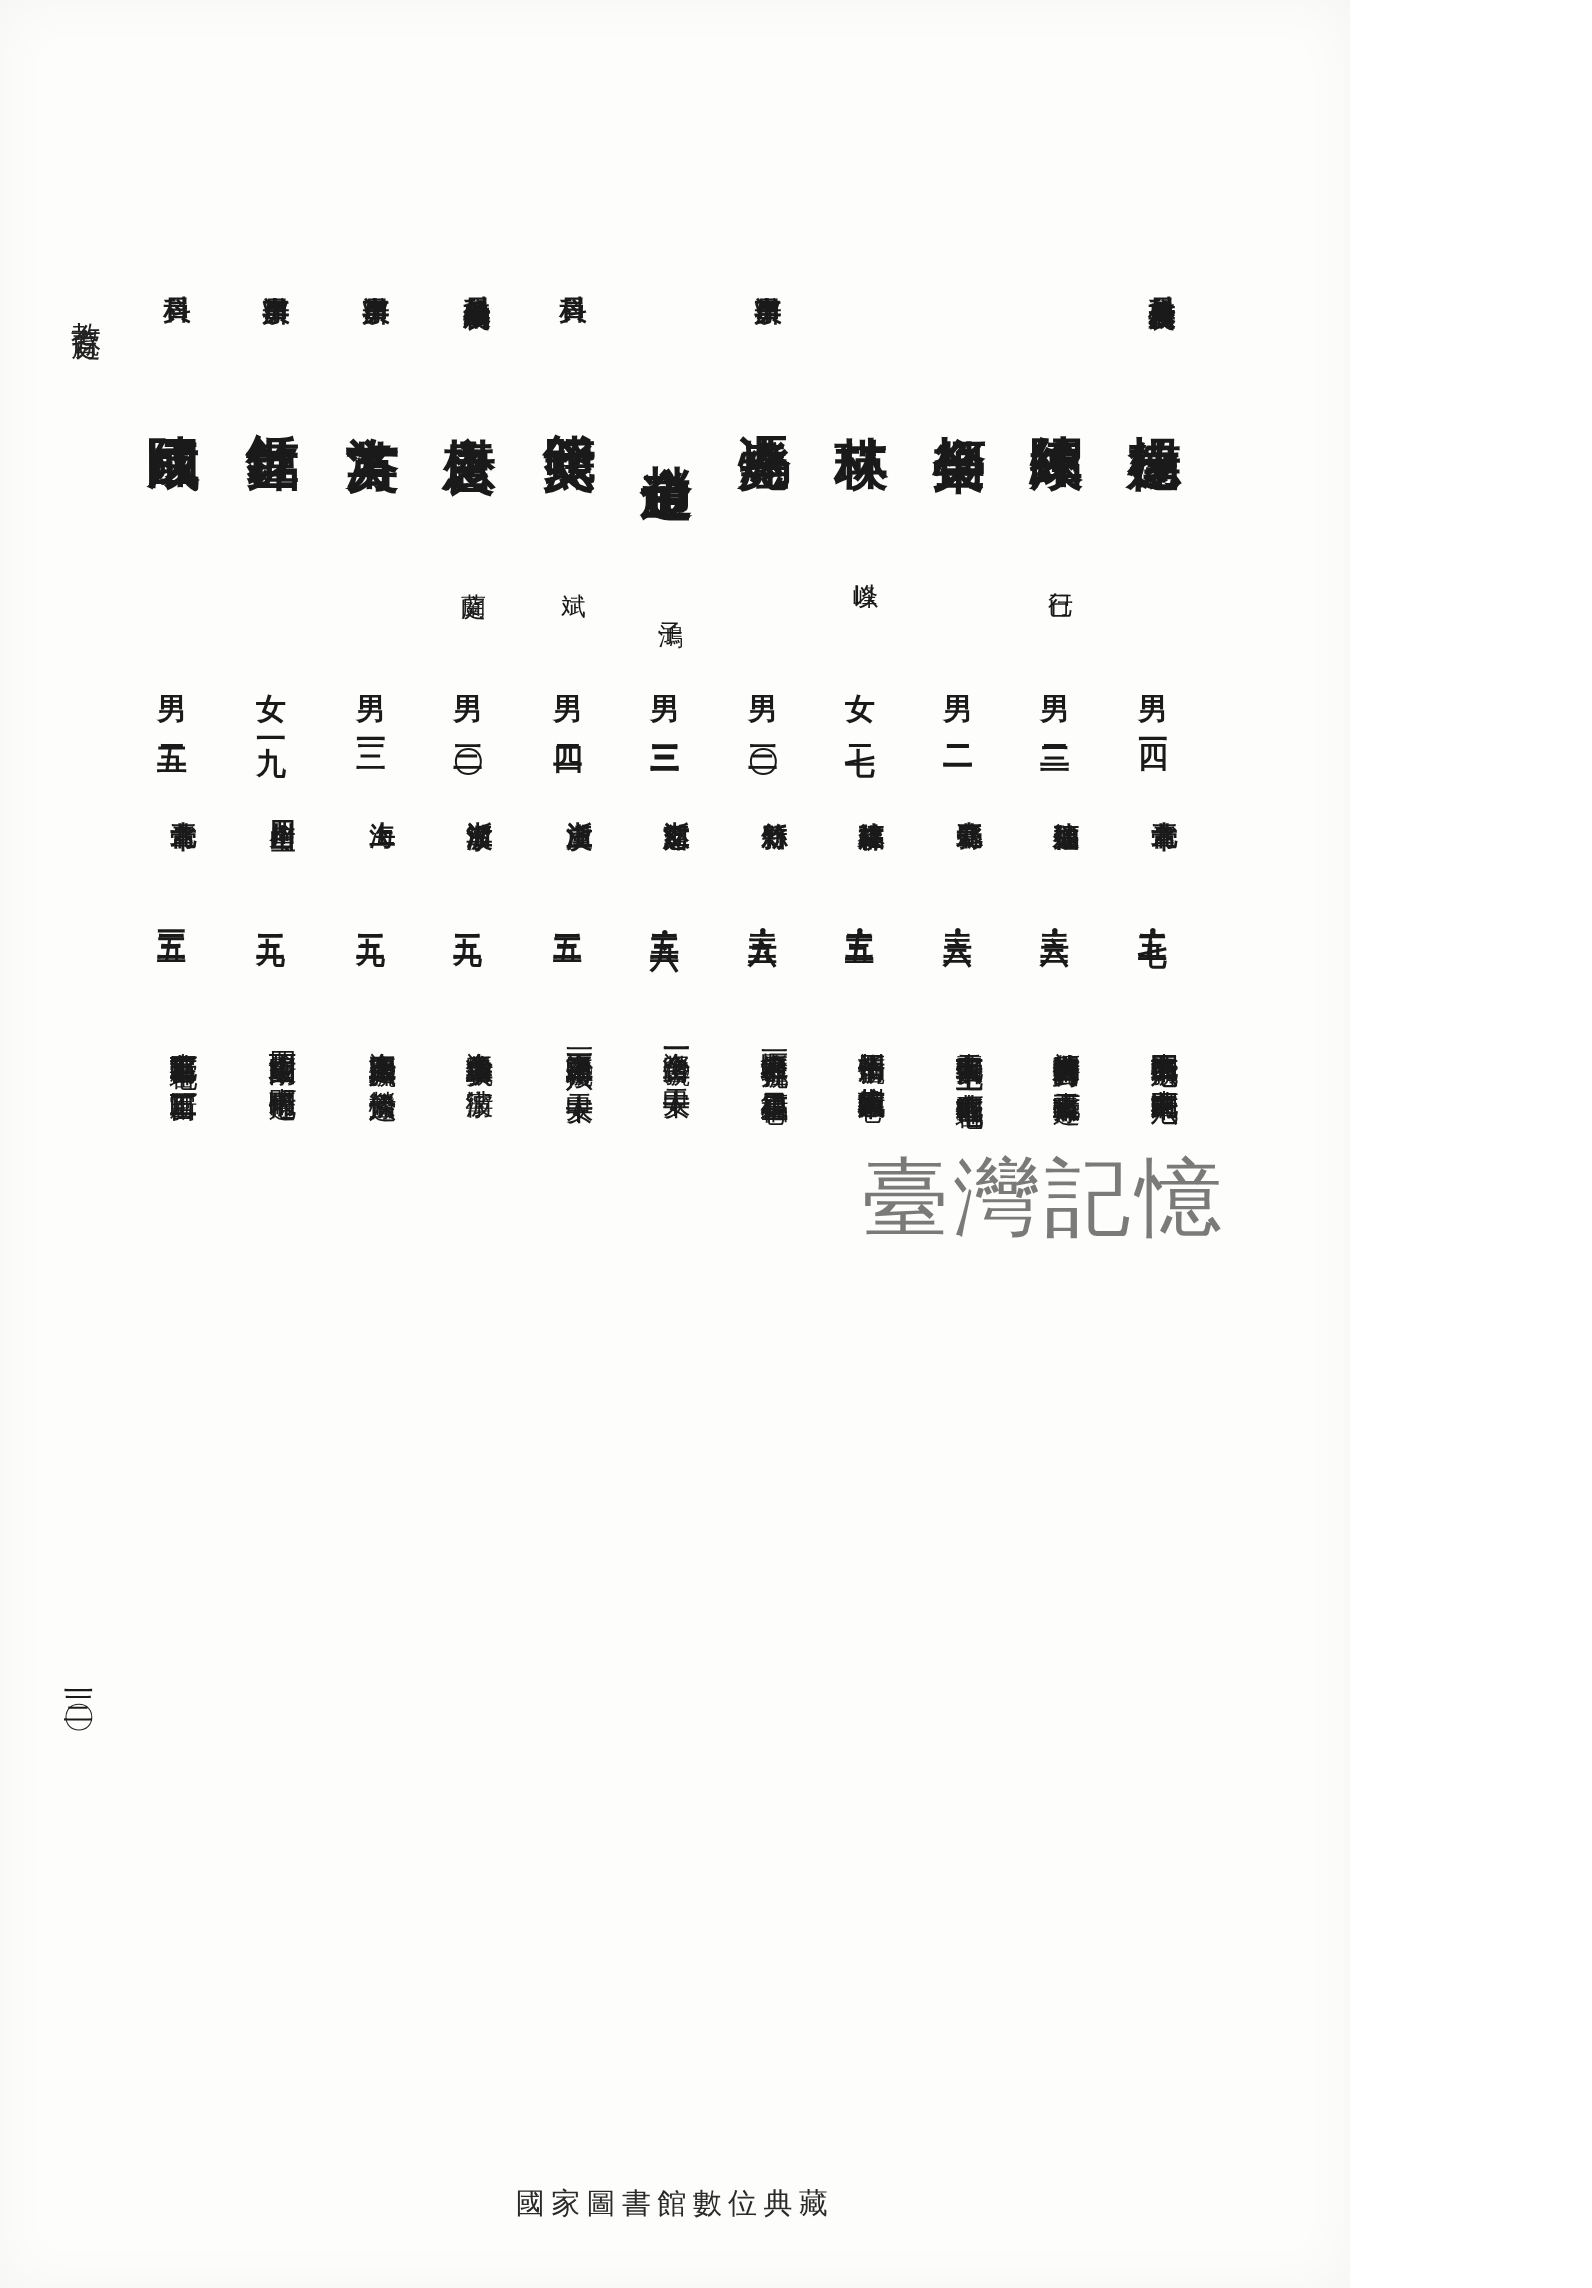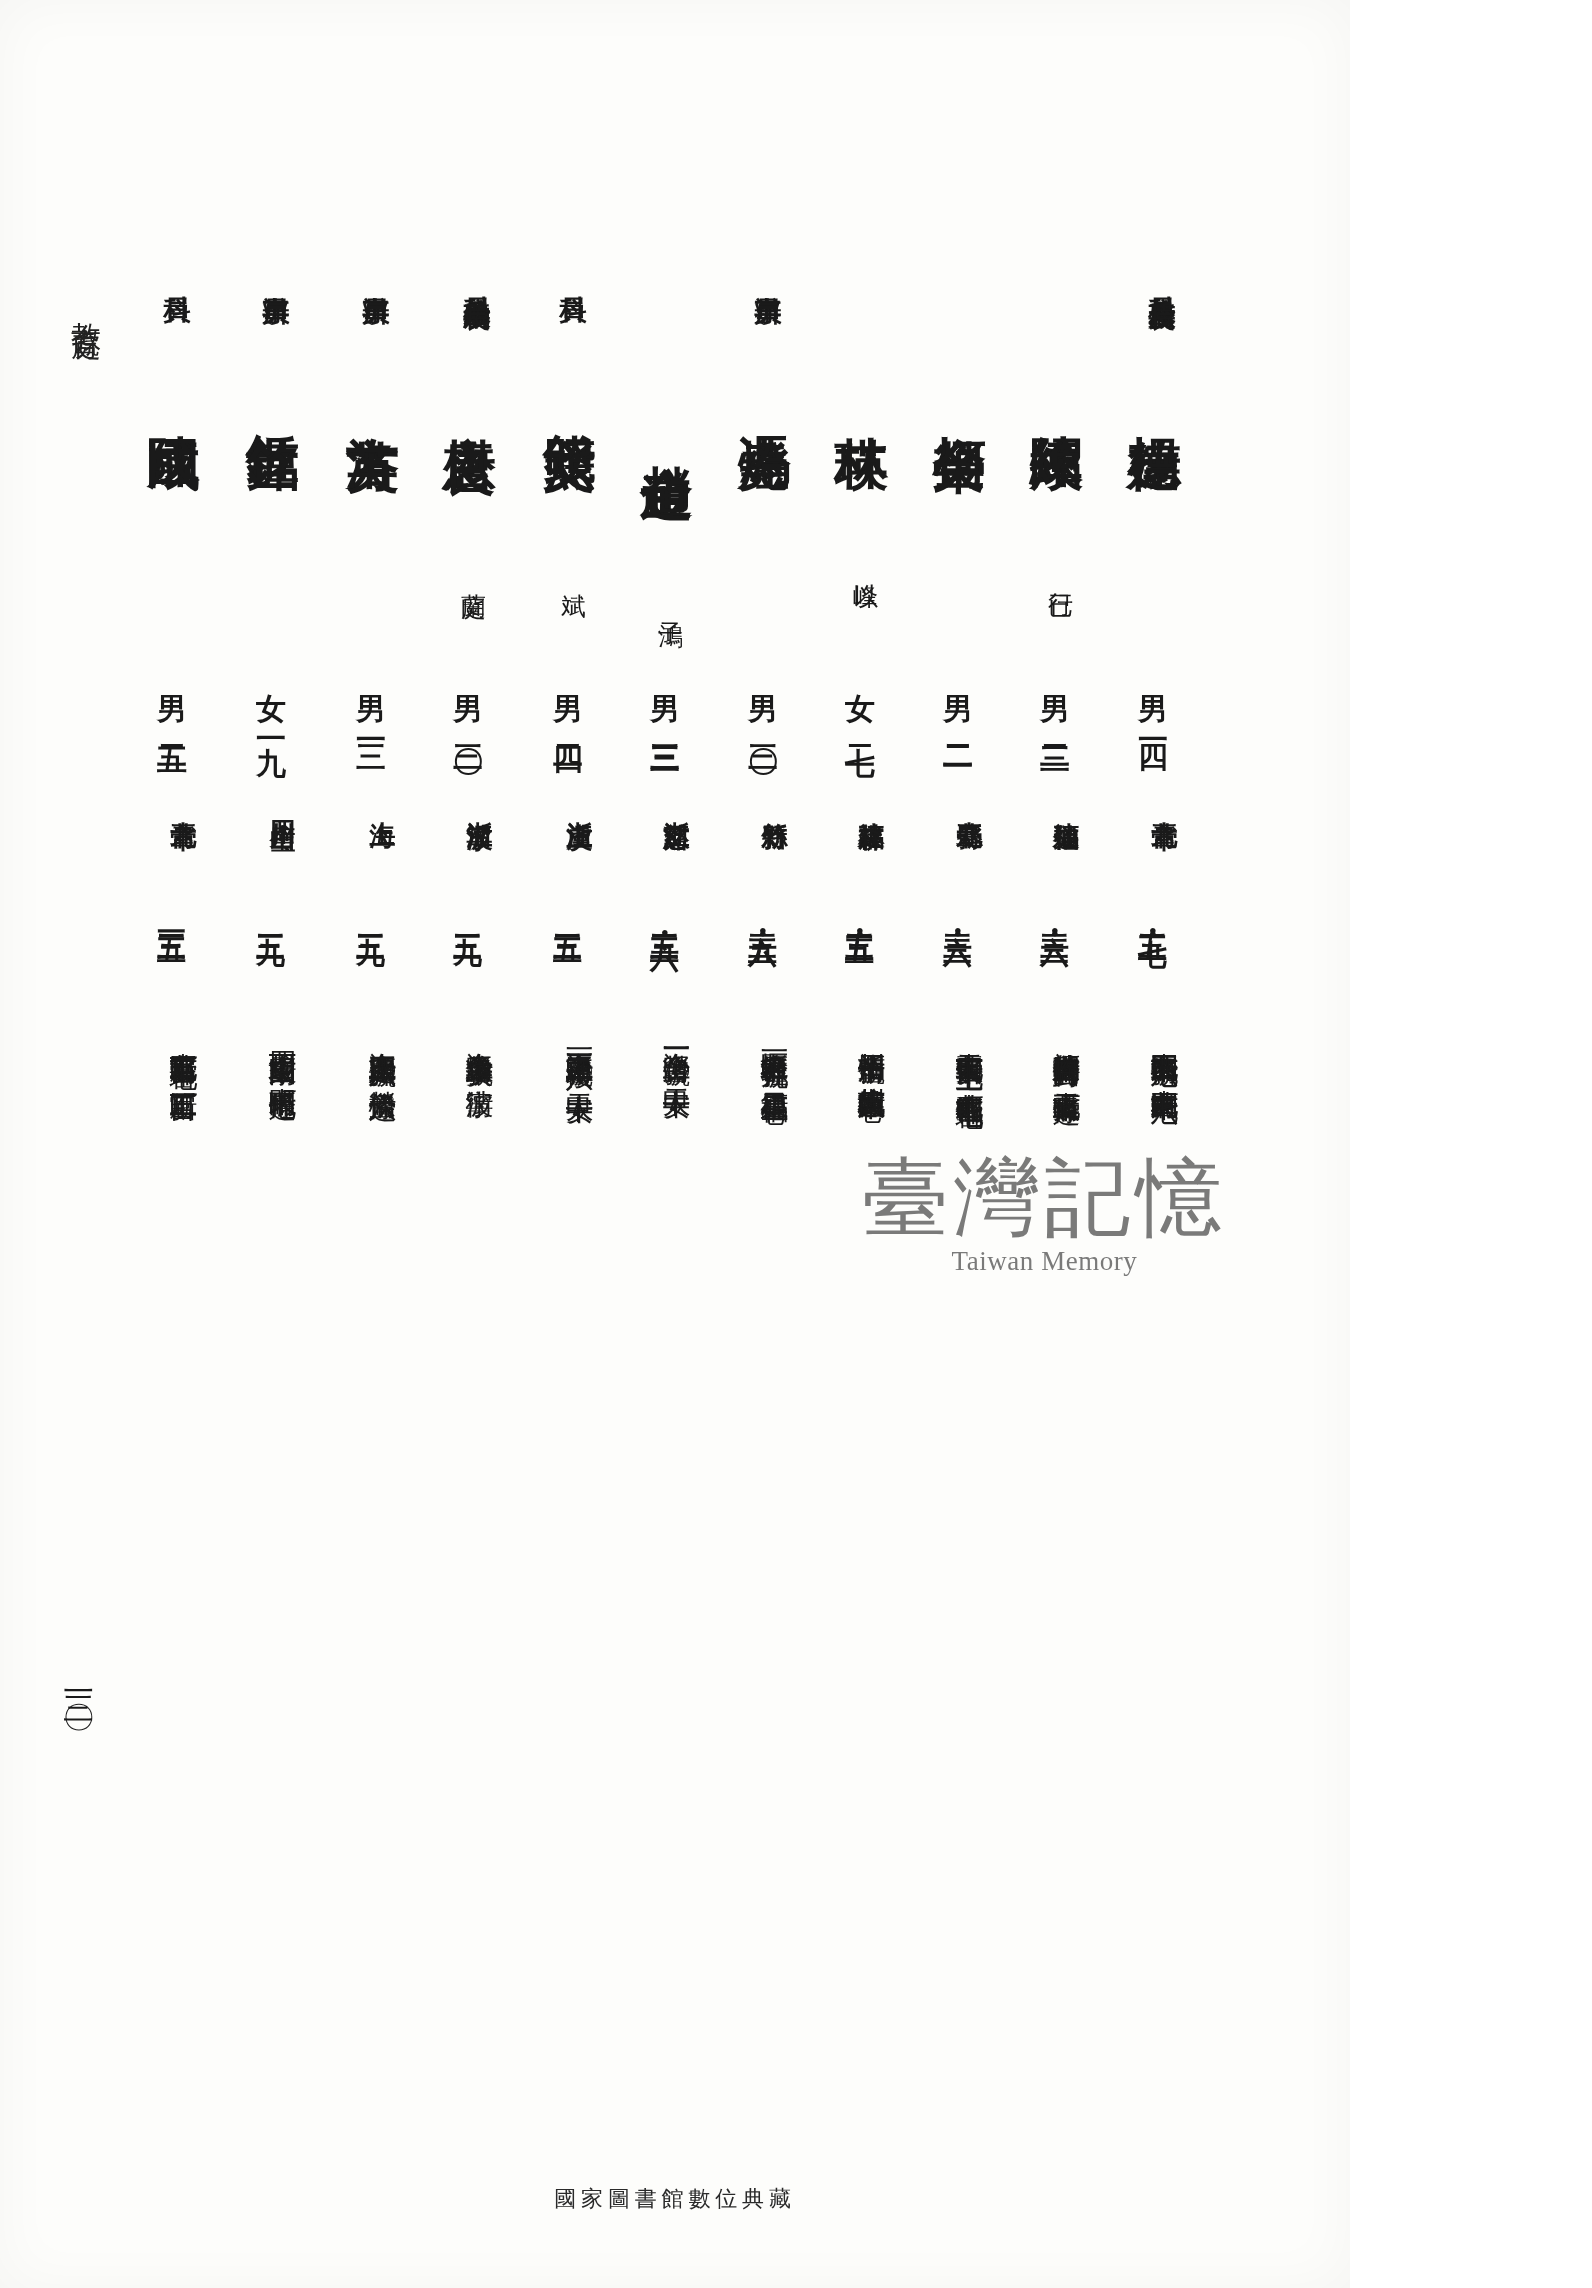--- a/index.html
+++ b/index.html
@@ -185,21 +185,21 @@
     margin-top: 6px;
   }
 
   
   #footer-stamp {
     position: absolute;
     left: 0;
     right: 0;
     top: 2184px;
     text-align: center;
-    font-size: 22px;
+    font-size: 29px;
     letter-spacing: 0.22em;
     color: #2a2a2a;
   }
 </style>
 </head>
 <body>
 
 <div id="page">
 
   <div class="vcol" id="section-header">教育處</div>
@@ -322,19 +322,18 @@
     <div class="courtesy" style="top:299px;"></div>
     <div class="sex" style="top:396px;">男</div>
     <div class="age" style="top:448px;">四一</div>
     <div class="origin" style="top:527px;">臺北市</div>
     <div class="phone" style="top:637px;">三五・七・</div>
     <div class="address" style="top:756px;">臺北市東園街四六七號　臺北市東園町四六七</div>
   </div>
 
   <div id="watermark">
     <div class="wm-cn">臺灣記憶</div>
-    <div class="wm-en">Taiwan Memory</div>
   </div>
 
   <div id="footer-stamp">國家圖書館數位典藏</div>
 
 </div>
 
 
 </body></html>

